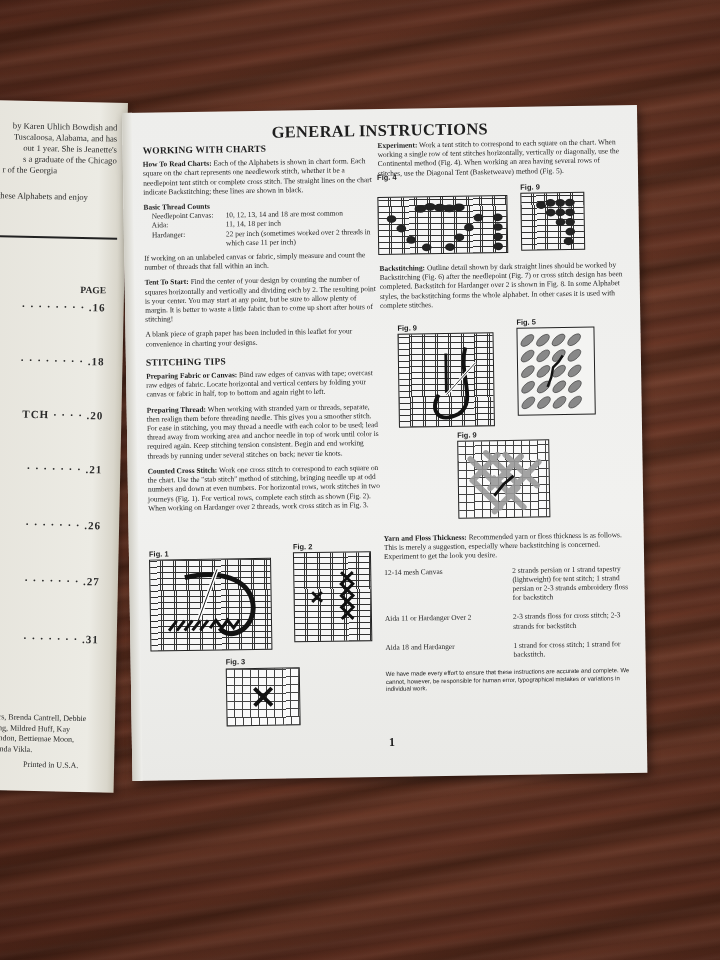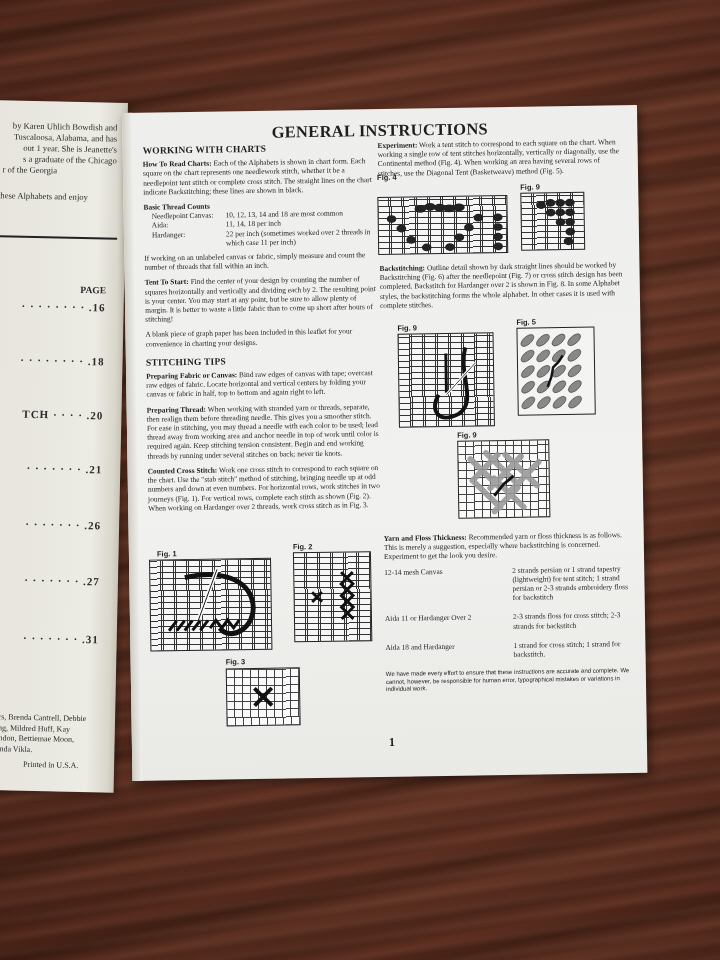--- a/index.html
+++ b/index.html
@@ -131,21 +131,21 @@
     <p>If working on an unlabeled canvas or fabric, simply measure and count the number of threads that fall within an inch.</p>
     <p><b class="lead">Tent To Start:</b> <span>Find the center of your design by counting the number of squares horizontally and vertically and dividing each by 2. The resulting point is your center. You may start at any point, but be sure to allow plenty of margin. It is better to waste a little fabric than to come up short after hours of stitching!</span></p>
     <p style="margin-bottom:10px">A blank piece of graph paper has been included in this leaflet for your convenience in charting your designs.</p>
 
     <h3>STITCHING TIPS</h3>
     <p><b class="lead">Preparing Fabric or Canvas:</b> <span>Bind raw edges of canvas with tape; overcast raw edges of fabric. Locate horizontal and vertical centers by folding your canvas or fabric in half, top to bottom and again right to left.</span></p>
     <p><b class="lead">Preparing Thread:</b> <span>When working with stranded yarn or threads, separate, then realign them before threading needle. This gives you a smoother stitch. For ease in stitching, you may thread a needle with each color to be used; lead thread away from working area and anchor needle in top of work until color is required again. Keep stitching tension consistent. Begin and end working threads by running under several stitches on back; never tie knots.</span></p>
     <p><b class="lead">Counted Cross Stitch:</b> <span>Work one cross stitch to correspond to each square on the chart. Use the "stab stitch" method of stitching, bringing needle up at odd numbers and down at even numbers. For horizontal rows, work stitches in two journeys (Fig. 1). For vertical rows, complete each stitch as shown (Fig. 2). When working on Hardanger over 2 threads, work cross stitch as in Fig. 3.</span></p>
   </div>
 
-  <div class="fig-label" style="left:28px;top:437px">Fig. 1</div>
+  <div class="fig-label" style="left:20px;top:437px">Fig. 1</div>
   <div class="fig weave" style="left:20px;top:447px;width:122px;height:92px">
     <svg viewBox="0 0 122 92">
       <path d="M35 18 C70 10 100 20 104 45 C108 70 80 85 70 70" stroke="#111" stroke-width="5" fill="none"></path>
       <line x1="68" y1="10" x2="48" y2="62" stroke="#fff" stroke-width="4"></line>
         <line x1="68" y1="10" x2="48" y2="62" stroke="#111" stroke-width="1"></line>
       <path d="M18 72 l8 -10 M26 72 l8 -10 M34 72 l8 -10 M42 72 l8 -10 M50 72 l8 -10 M60 70 l6 -8 l6 8 l6 -8 l6 8 l6 -8" stroke="#111" stroke-width="3" fill="none"></path>
     </svg>
   </div>
   <div class="fig-label" style="left:164px;top:432px">Fig. 2</div>
   <div class="fig weave" style="left:164px;top:442px;width:78px;height:90px">

